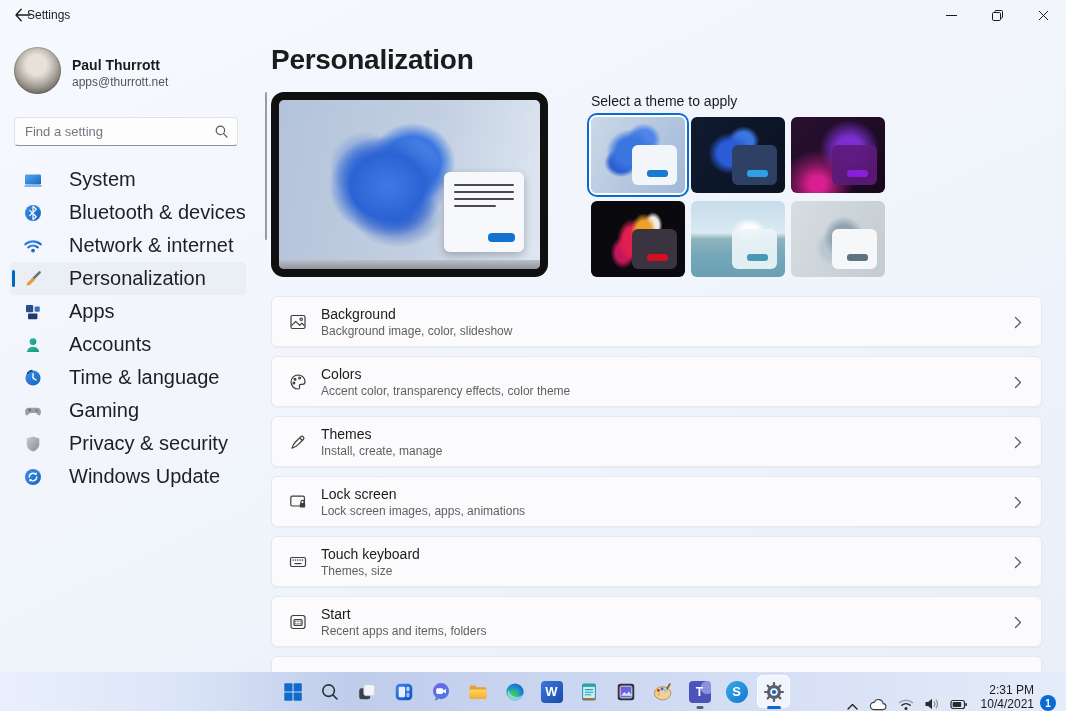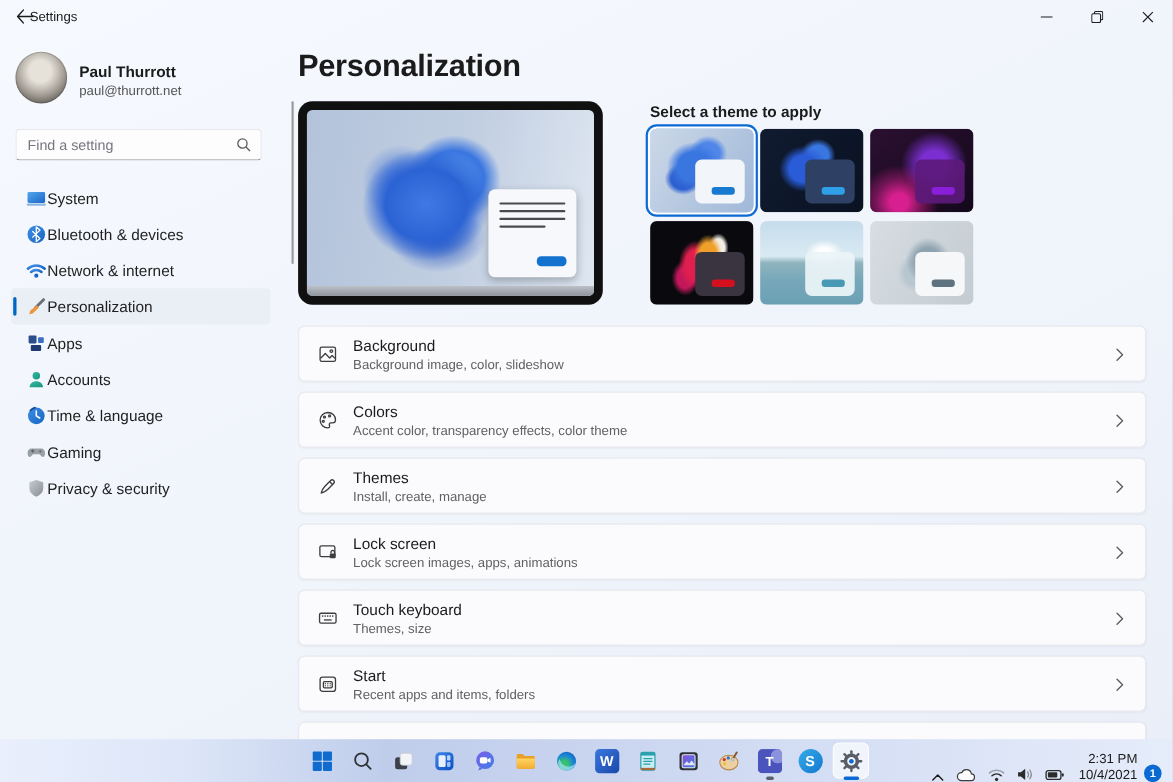--- a/index.html
+++ b/index.html
@@ -26,21 +26,21 @@
   .search-input{position:absolute;left:8px;top:1px;width:185px;height:23px;border:0;outline:0;background:transparent;
     font-family:"Liberation Sans",sans-serif;font-size:13px;color:#1b1b1b;}
   .search-input::placeholder{color:#767680;}
   .search-glyph{position:absolute;right:9px;top:7px;}
   .nav{position:absolute;left:0;top:163px;width:260px;}
   .nav-item{position:relative;left:10px;width:236px;height:33px;border-radius:4px;display:flex;align-items:center;cursor:pointer;}
   .nav-item.selected{background:#eaeef5;}
   .accent-bar{display:none;}
   .nav-item.selected .accent-bar{display:block;position:absolute;left:2px;top:8px;width:3px;height:17px;border-radius:2px;background:#0067c0;}
   .nav-ic{width:20px;height:20px;margin-left:13px;flex:0 0 auto;}
-  .nav-label{margin-left:0;font-size:14px;color:#1f1f1f;}
+  .nav-label{margin-left:26px;font-size:20px;color:#1f1f1f;}
   .sidebar-scrollbar{position:absolute;left:265px;top:92px;width:2px;height:148px;background:#9b9ba0;border-radius:2px;}
 
   
   .page-title{position:absolute;left:271px;top:44px;font-size:28px;font-weight:600;letter-spacing:-.3px;}
   
   .monitor{position:absolute;left:271px;top:92px;width:277px;height:185px;background:#101010;border-radius:13px;padding:0;box-sizing:border-box;}
   .monitor-screen{position:absolute;left:8px;top:8px;right:8px;bottom:8px;border-radius:5px;overflow:hidden;
     background:linear-gradient(100deg,#b3c3da 0%,#c2cfe2 55%,#dfe7f1 100%);}
   .bloom{position:absolute;left:18px;top:2px;width:210px;height:168px;
     background:
@@ -49,21 +49,21 @@
       radial-gradient(28% 34% at 32% 38%,#3a6fd8 0%,rgba(58,111,216,0) 60%),
       radial-gradient(34% 30% at 48% 68%,#1d4fc0 0%,rgba(29,79,192,0) 62%);}
   .mini-window{position:absolute;right:16px;top:72px;width:80px;height:80px;background:#f6f8fc;border-radius:6px;
     box-shadow:0 3px 8px rgba(0,0,0,.25);}
   .mini-line{position:absolute;left:10px;height:2px;background:#4a4a4a;border-radius:1px;}
   .ml1{top:12px;width:60px;} .ml2{top:19px;width:60px;} .ml3{top:26px;width:60px;} .ml4{top:33px;width:42px;}
   .mini-btn{position:absolute;right:9px;bottom:10px;width:27px;height:9px;border-radius:4px;background:#1272ce;}
   .mini-taskbar{position:absolute;left:0;right:0;bottom:0;height:9px;background:linear-gradient(#bcc1c8,#8e949c);}
 
   
-  .theme-label{position:absolute;left:591px;top:93px;font-size:14px;font-weight:700;}
+  .theme-label{position:absolute;left:591px;top:93px;font-size:14px;font-weight:400;}
   .theme-grid{position:absolute;left:591px;top:117px;width:300px;display:grid;grid-template-columns:repeat(3,94px);grid-auto-rows:76px;gap:8px 6px;}
   .thumb{position:relative;width:94px;height:76px;border-radius:6px;overflow:hidden;cursor:pointer;}
   .thumb.selected{box-shadow:0 0 0 2px #fff,0 0 0 4px #0b69d3;}
   .thumb-card{position:absolute;right:8px;bottom:8px;width:45px;height:40px;border-radius:6px;}
   .thumb-pill{position:absolute;right:9px;bottom:8px;width:21px;height:7px;border-radius:3px;}
   .t1{background:radial-gradient(40% 45% at 42% 45%,#3a76e0 0 38%,rgba(58,118,224,0) 64%),
        radial-gradient(30% 35% at 56% 30%,#4f86e8 0 38%,rgba(79,134,232,0) 62%),
        radial-gradient(28% 30% at 32% 60%,#2c5fd0 0 42%,rgba(44,95,208,0) 64%),
        linear-gradient(120deg,#ccd8e8,#a0b8d8);}
   .t1 .thumb-card{background:#f2f5fa;} 
@@ -187,21 +187,21 @@
     </span>
     <span class="winctl close">
       <svg width="11" height="11" viewBox="0 0 11 11">
           <path d="M1 1l9 9M10 1l-9 9" stroke="#1b1b1b" stroke-width="1"></path>
         </svg>
     </span>
   </div>
 
   <div class="avatar"></div>
   <div class="p-name">Paul Thurrott</div>
-  <div class="p-mail">paul@thurrott.net</div>
+  <div class="p-mail">apps@thurrott.net</div>
 
   <div class="searchbox">
     <input class="search-input" placeholder="Find a setting" style="">
     <span class="search-glyph">
       <svg width="13" height="13" viewBox="0 0 13 13">
           <circle cx="5.4" cy="5.4" r="4.2" fill="none" stroke="#5a5a60" stroke-width="1.2"></circle>
           <line x1="8.6" y1="8.6" x2="12" y2="12" stroke="#5a5a60" stroke-width="1.2" stroke-linecap="round"></line>
         </svg>
     </span>
   </div>
@@ -293,20 +293,31 @@
       <span class="nav-label">Gaming</span>
     </div>
     <div class="nav-item">
 
       <span class="nav-ic">
         <svg viewBox="0 0 20 20">
             <path d="M10 2.4l6.3 2.1v5.2c0 3.9-2.6 6.3-6.3 7.9-3.7-1.6-6.3-4-6.3-7.9V4.5z" fill="url(#gshield)"></path>
           </svg>
       </span>
       <span class="nav-label">Privacy &amp; security</span>
+    </div>
+    <div class="nav-item">
+
+      <span class="nav-ic">
+        <svg viewBox="0 0 20 20">
+            <circle cx="10" cy="10" r="8" fill="url(#gblue)"></circle>
+            <path d="M6.2 10a3.9 3.9 0 0 1 6.6-2.7M13.8 10a3.9 3.9 0 0 1-6.6 2.7" stroke="#fff" stroke-width="1.4" fill="none" stroke-linecap="round"></path>
+            <path d="M13.4 4.9l.4 2.7-2.7.3zM6.6 15.1l-.4-2.7 2.7-.3z" fill="#fff"></path>
+          </svg>
+      </span>
+      <span class="nav-label">Windows Update</span>
     </div>
   </div>
   <div class="sidebar-scrollbar"></div>
 
   <div class="page-title">Personalization</div>
 
   <div class="monitor">
     <div class="monitor-screen">
       <div class="bloom"></div>
       <div class="mini-window">

